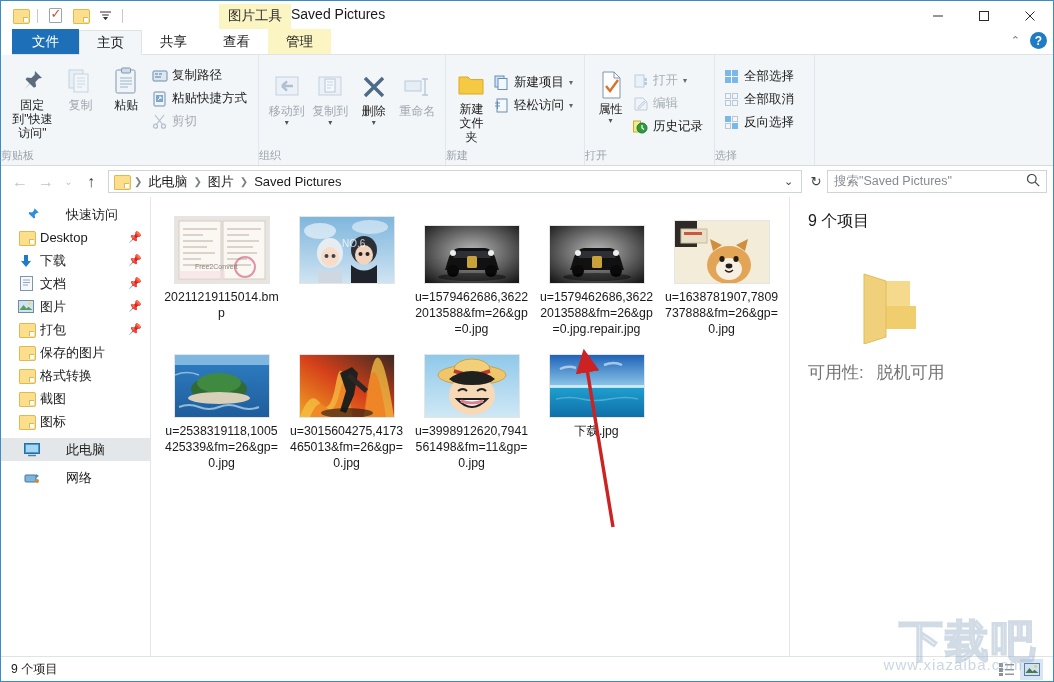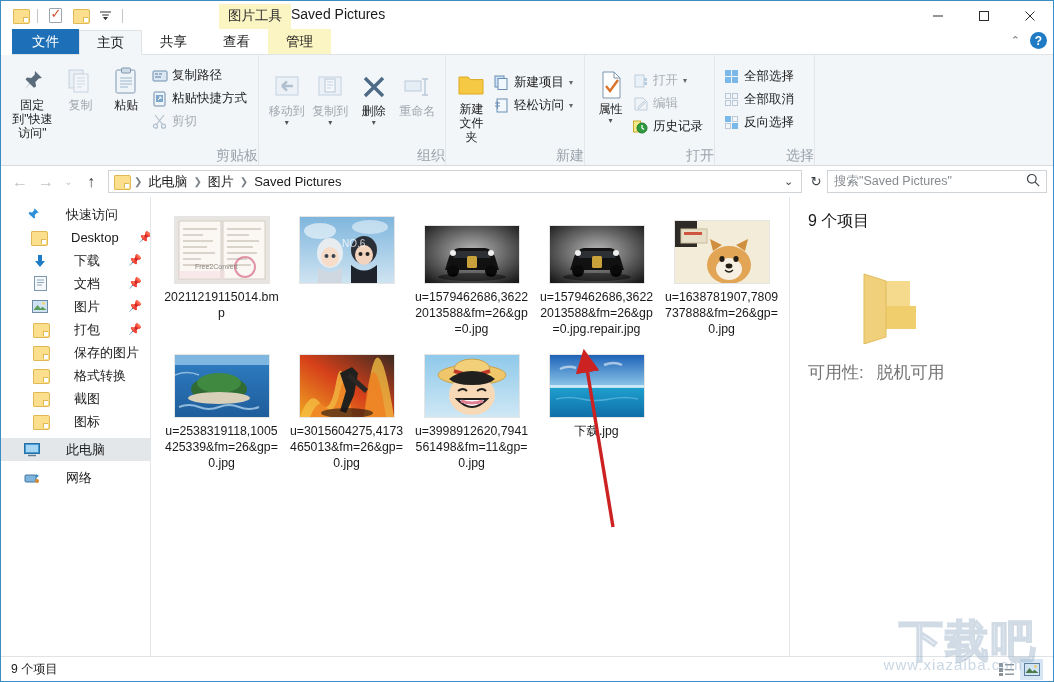--- a/index.html
+++ b/index.html
@@ -84,21 +84,21 @@
   .ribbon {
     height: 111px; background: #f3f6f9; border-bottom: 1px solid #d6dbe0;
     display: flex; flex: none; position: relative;
   }
   .rgroup {
     display: flex; flex-direction: column; position: relative;
     border-right: 1px solid #e2e7eb; padding: 4px 0 0 0;
   }
   .rgroup-body { flex: 1; display: flex; align-items: flex-start; padding: 0 6px; }
   .rgroup-label {
-    height: 19px; font-size: 14px; color: #9aa3ab; text-align: right;
+    height: 19px; font-size: 11px; color: #9aa3ab; text-align: left;
     line-height: 19px;
   }
   .bigbtn {
     width: 56px; display: flex; flex-direction: column; align-items: center;
     padding: 4px 2px 0; font-size: 12px; color: #1a1a1a; text-align: center;
     line-height: 1.15;
   }
   .bigbtn.disabled { color: #a0a8af; }
   .bigbtn .bi { height: 36px; display: flex; align-items: center; justify-content: center; }
   .bigbtn .dd { font-size: 8px; color: #555; line-height: 6px; margin-top: 1px; }
@@ -149,21 +149,21 @@
     padding-top: 6px; overflow: hidden; flex: none;
   }
   .nav-item {
     height: 23px; display: flex; align-items: center; font-size: 13px; color: #1a1a1a;
     padding-right: 8px; position: relative;
   }
   .nav-item .ni-icon {
     width: 18px; display: flex; align-items: center; justify-content: center; margin-right: 5px;
   }
   .nav-item.lvl0 { padding-left: 22px; gap: 20px; }
-  .nav-item.lvl1 { padding-left: 30px; gap: 20px; }
+  .nav-item.lvl1 { padding-left: 16px; }
   .nav-item.sel { background: #e4e7ea; }
   .nav-pin { margin-left: auto; color: #6b747c; font-size: 11px; }
 
   
   .filearea { flex: 1; background: #fff; position: relative; overflow: hidden; }
   .grid {
     display: flex; flex-wrap: wrap; padding: 14px 0 0 8px; align-content: flex-start;
   }
   .tile {
     width: 121px; margin: 0 2px 8px 2px; display: flex; flex-direction: column;

